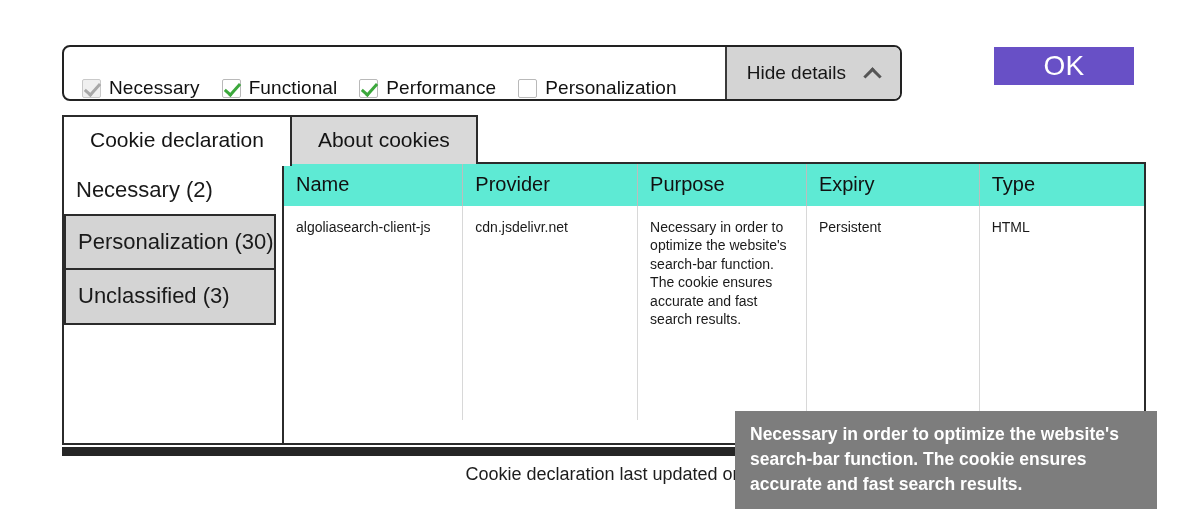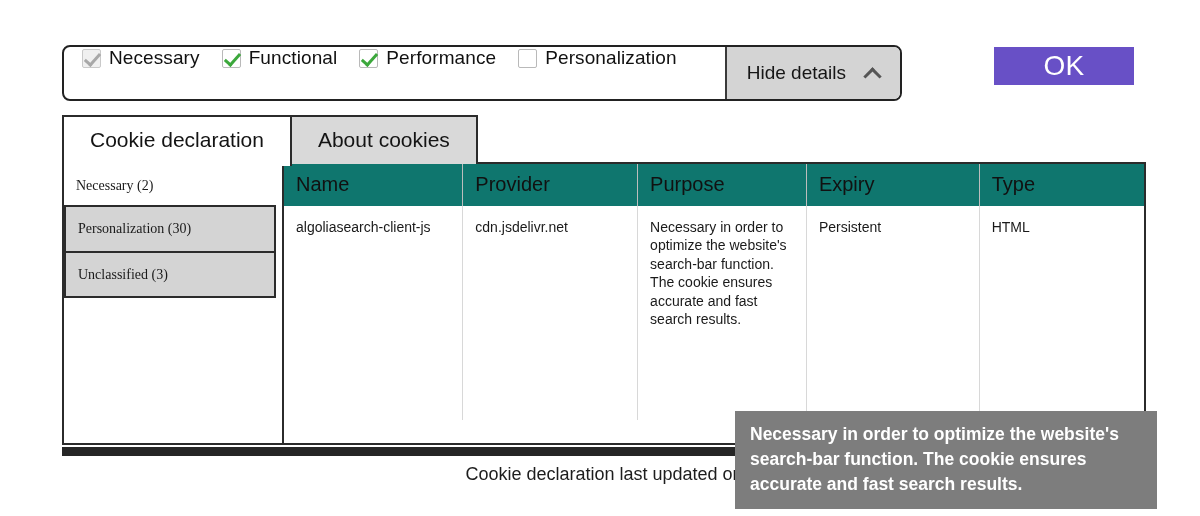--- a/index.html
+++ b/index.html
@@ -26,21 +26,21 @@
     height: 56px;
     background: #ffffff;
     border: 2px solid #222222;
     border-radius: 8px;
     display: flex;
     align-items: stretch;
     overflow: hidden;
   }
   .cb-options {
     display: flex;
-    align-items: flex-start;
+    align-items: flex-end;
     flex: 1 1 auto;
     padding-left: 18px;
     gap: 22px;
   }
   .cb-opt {
     display: flex;
     align-items: center;
     gap: 8px;
     white-space: nowrap;
   }
@@ -179,27 +179,26 @@
     display: flex;
   }
 
   
   .sidebar {
     width: 212px;
     flex: 0 0 212px;
     padding: 0;
   }
   .side-item {
-    font-size: 14px;
+    font-size: 22px;
     color: #1a1a1a;
     padding: 14px 12px 14px 12px;
     cursor: pointer;
     white-space: nowrap;
     line-height: 1.1;
-    font-family: Liberation Serif, serif;
   }
   .side-item.active {
     background: #ffffff;
     border: none;
   }
   .side-item.inactive {
     background: #d4d4d4;
     border: 2px solid #2b2b2b;
     border-right-width: 2px;
     margin-top: -2px;
@@ -212,21 +211,21 @@
     border-left: 2px solid #2b2b2b;
     margin-left: 6px;
     overflow: hidden;
   }
   table.cookie-table {
     width: 100%;
     border-collapse: collapse;
     table-layout: fixed;
   }
   table.cookie-table th {
-    background: #0f766e;
+    background: #5eead4;
     text-align: left;
     font-size: 20px;
     font-weight: normal;
     color: #111111;
     padding: 9px 0 10px 12px;
     border-right: 1px solid #bdbdbd;
     vertical-align: top;
   }
   table.cookie-table th:last-child { border-right: none; }
   table.cookie-table td {

